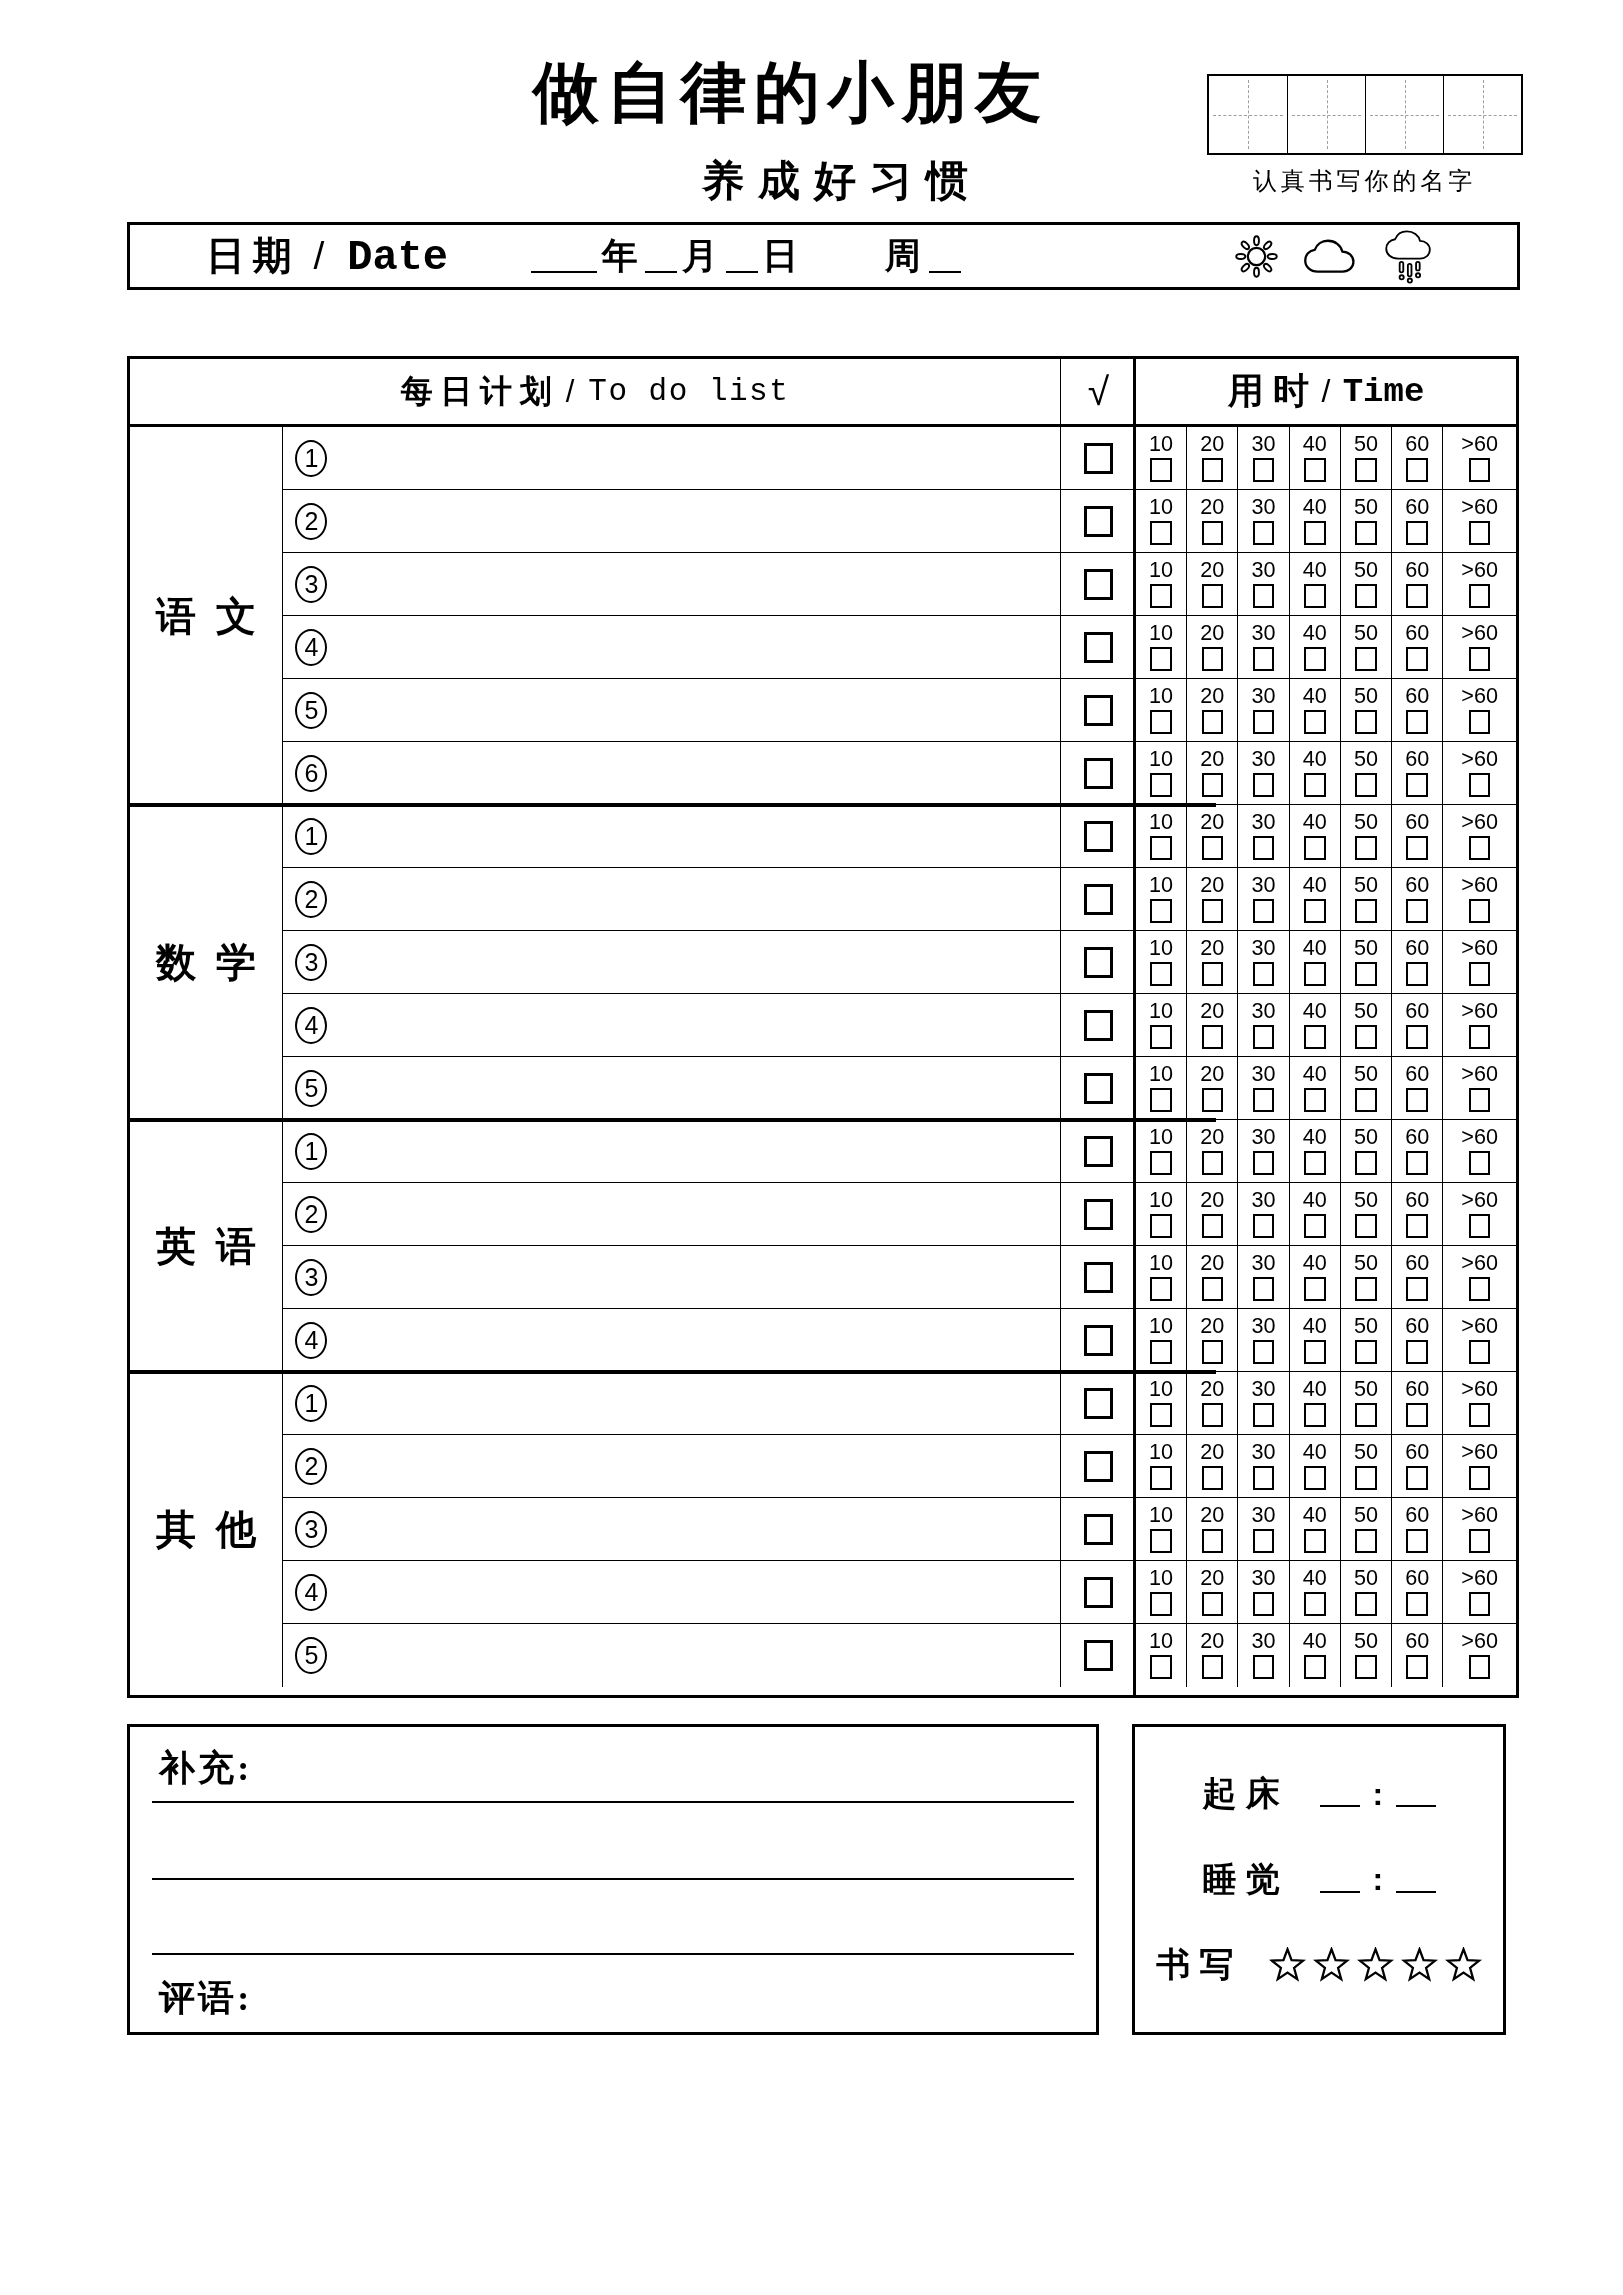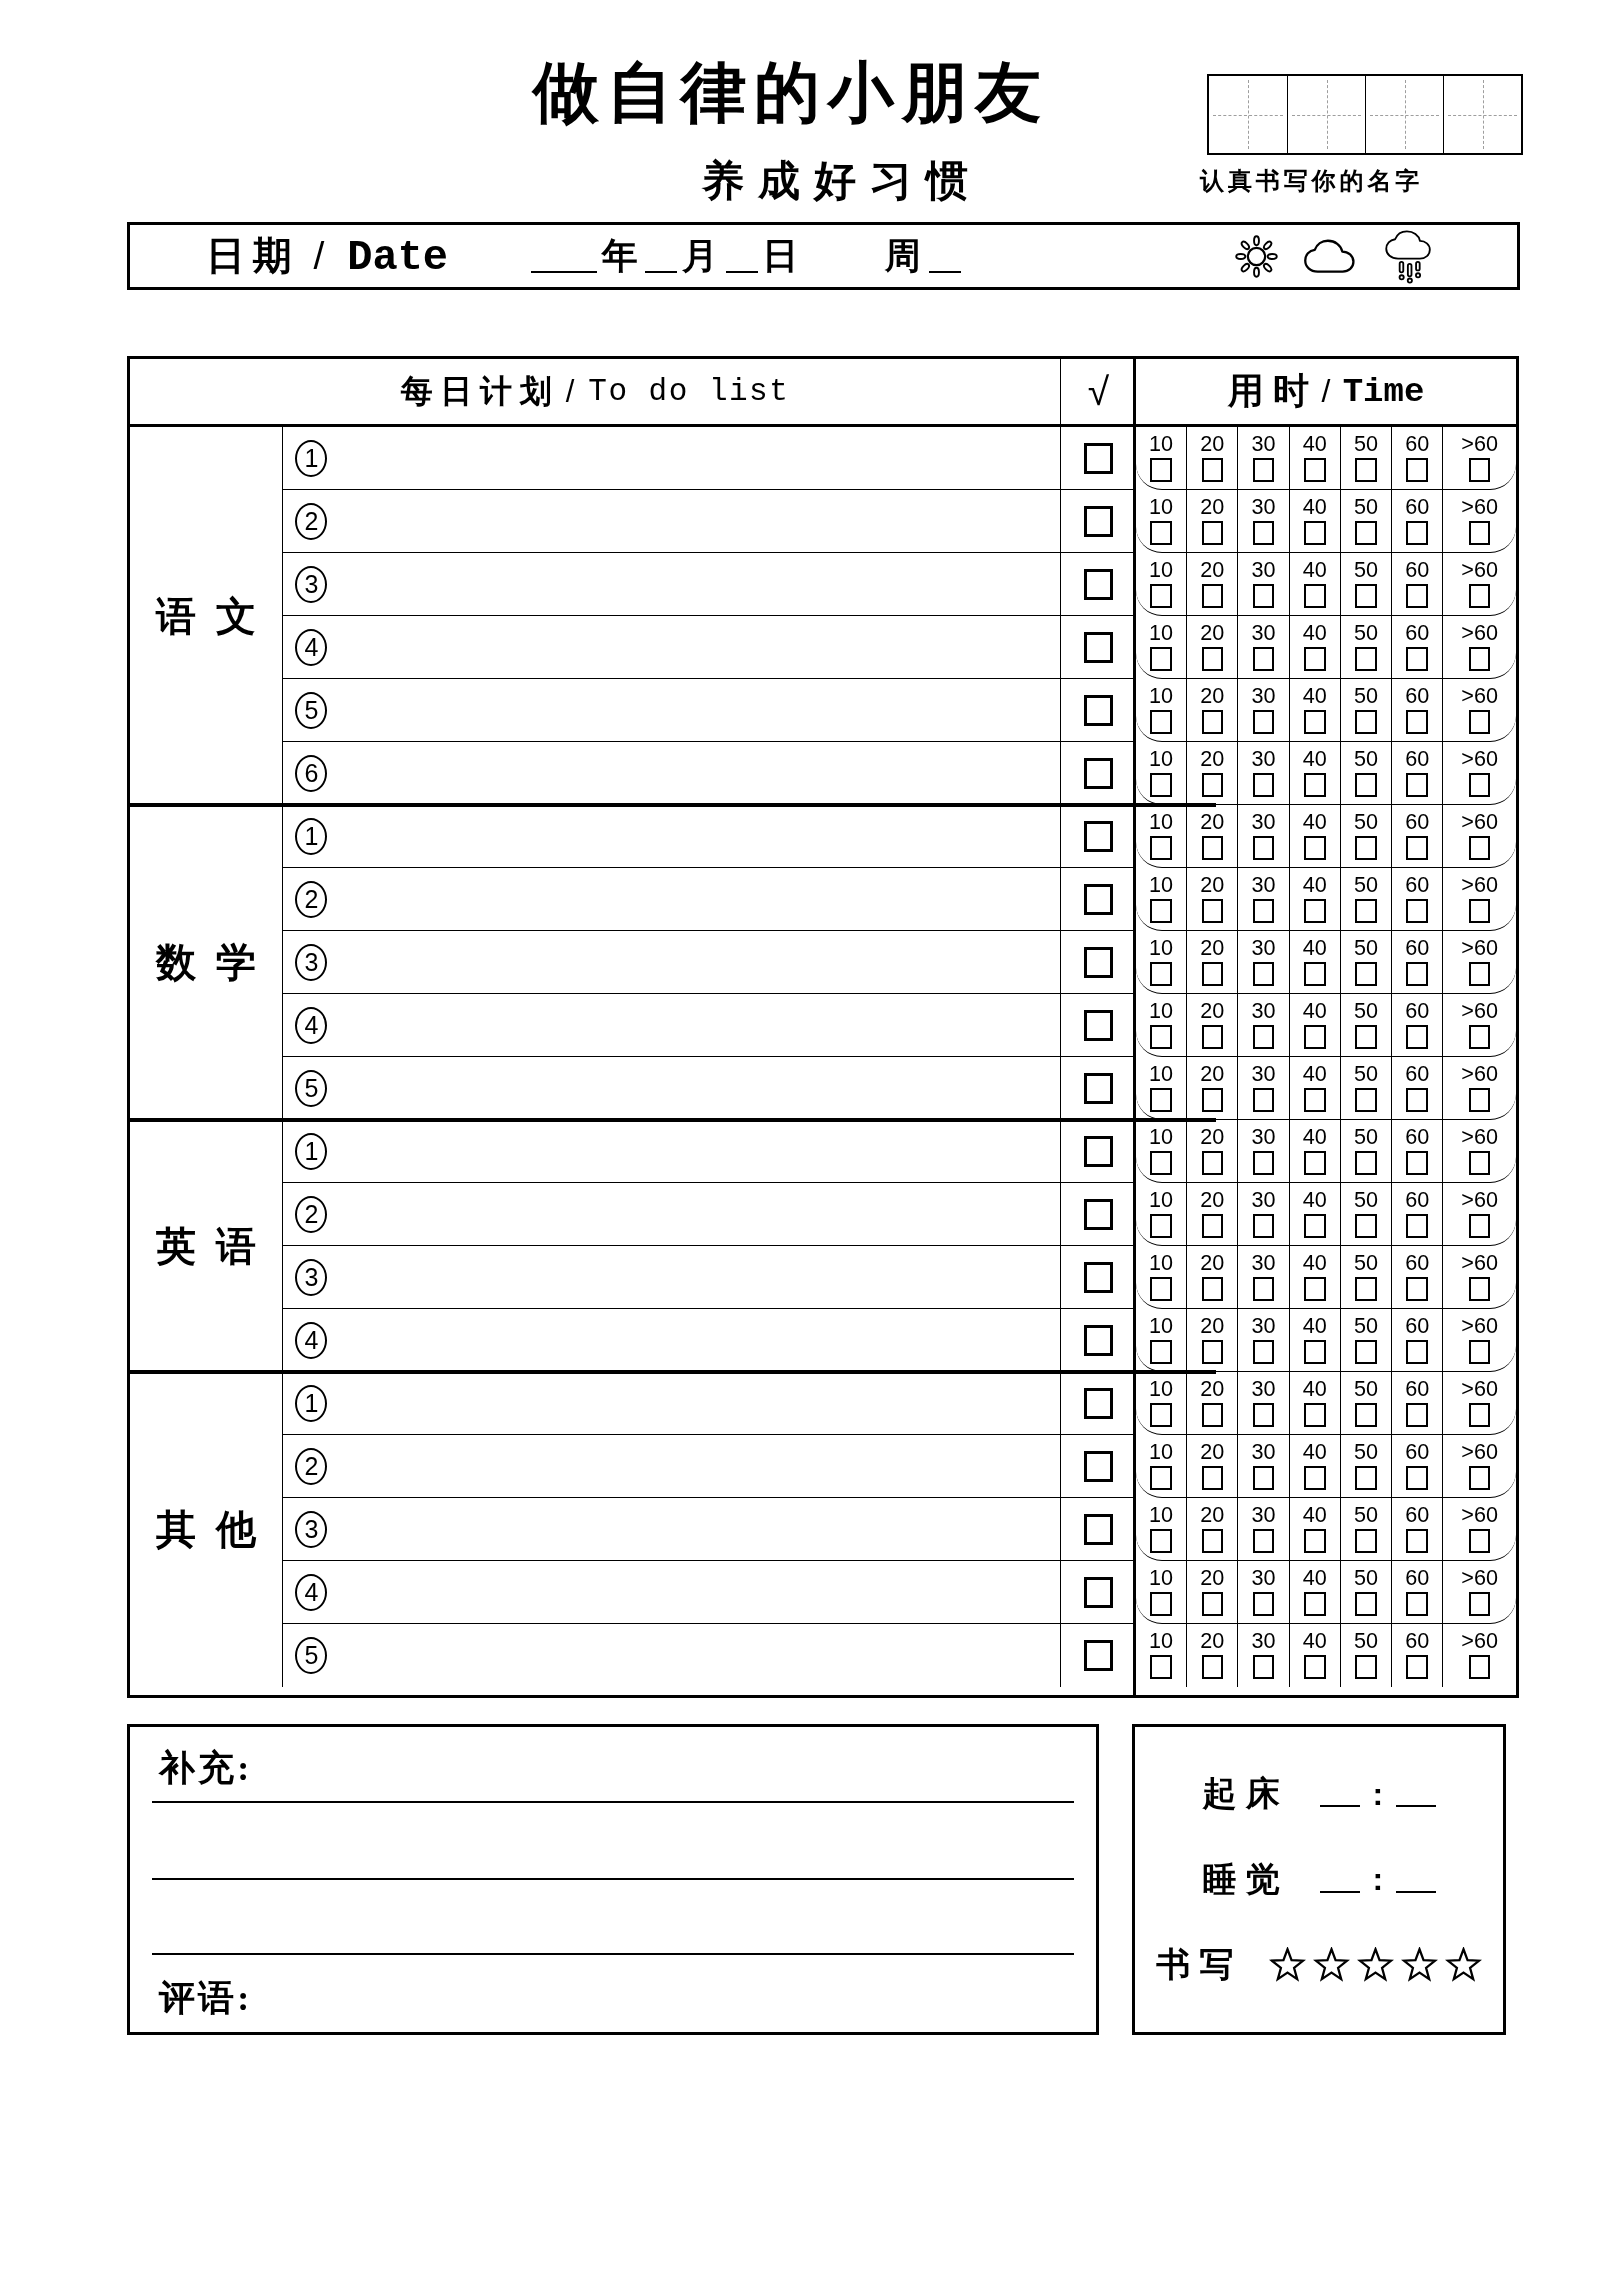--- a/index.html
+++ b/index.html
@@ -22,23 +22,23 @@
     position:absolute; left:533px; top:153px; width:618px; text-align:center;
     font-family:"Liberation Serif","DejaVu Serif",serif;
     font-size:42px; font-weight:600; letter-spacing:14px; white-space:nowrap;
   }
   .nameboxes { position:absolute; left:1207px; top:74px; display:flex; border:2.3px solid #000; background:#fff; }
   .namebox { width:78px; height:77px; position:relative; }
   .namebox + .namebox { border-left:1.5px solid #000; }
   .namebox::before { content:""; position:absolute; left:50%; top:3.9px; bottom:3.9px; border-left:1.5px dashed #9e9e9e; }
   .namebox::after  { content:""; position:absolute; top:50%; left:3.9px; right:3.9px; border-top:1.5px dashed #9e9e9e; }
   .name-caption {
-    position:absolute; left:1200px; top:165px; width:329px; 
+    position:absolute; left:1200px; top:165px; width:329px; text-align:center;
     font-family:"Liberation Serif","DejaVu Serif",serif;
-    font-size:24px; font-weight:700; letter-spacing:3.9px; white-space:nowrap;
+    font-size:24px; font-weight:400; letter-spacing:3.9px; white-space:nowrap;
   }
 
   
   .date-bar {
     position:absolute; left:127px; top:222px; width:1393px; height:68px;
     border:3.9px solid #000; display:flex; align-items:center; background:#fff;
   }
   .date-label { margin-left:76px; white-space:nowrap; font-size:39px; }
   .date-label .cn { font-family:"Liberation Serif","DejaVu Serif",serif; font-weight:600; letter-spacing:7.7px; }
   .date-label .slash { margin:0 23px 0 14px; font-weight:400; }
@@ -85,21 +85,21 @@
 
   
   .time-table {
     position:absolute; left:1133px; top:356px; width:386px; height:1342px;
     border:3.1px solid #000; display:flex; flex-direction:column; background:#fff;
   }
   .time-header { height:68px; min-height:68px; border-bottom:3.1px solid #000; display:flex; align-items:center; justify-content:center; white-space:nowrap; }
   .time-header .cn { font-family:"Liberation Serif","DejaVu Serif",serif; font-weight:600; font-size:36px; letter-spacing:9.3px; }
   .time-header .slash { margin:0 12.4px 0 3.1px; font-size:32px; }
   .time-header .en { font-family:"Liberation Mono","DejaVu Sans Mono",monospace; font-weight:600; font-size:34px; }
-  .t-row { height:63px; min-height:63px; border-bottom:1.5px solid #000; display:grid; grid-template-columns:repeat(6,1fr) 1.42fr;border-radius:26px; }
+  .t-row { height:63px; min-height:63px; border-bottom:1.5px solid #000; display:grid; grid-template-columns:repeat(6,1fr) 1.42fr; }
   .t-row:last-child { border-bottom:none; }
   .t-cell { border-right:1.5px solid #000; display:flex; flex-direction:column; align-items:center; padding-top:3.9px; }
   .t-cell:last-child { border-right:none; }
   .t-num { font-size:21.6px; line-height:1.2; font-family:"Liberation Sans","DejaVu Sans",sans-serif; }
   .t-cb { width:21.6px; height:24px; border:2.3px solid #000; margin-top:1.5px; background:#fff; }
 
   
   .notes-box { position:absolute; left:127px; top:1724px; width:972px; height:311px; border:3.1px solid #000; background:#fff; }
   .nlabel { position:absolute; left:29px; font-family:"Liberation Serif","DejaVu Serif",serif; font-weight:600; font-size:36px; letter-spacing:3.1px; }
   .nsup { top:17px; }

